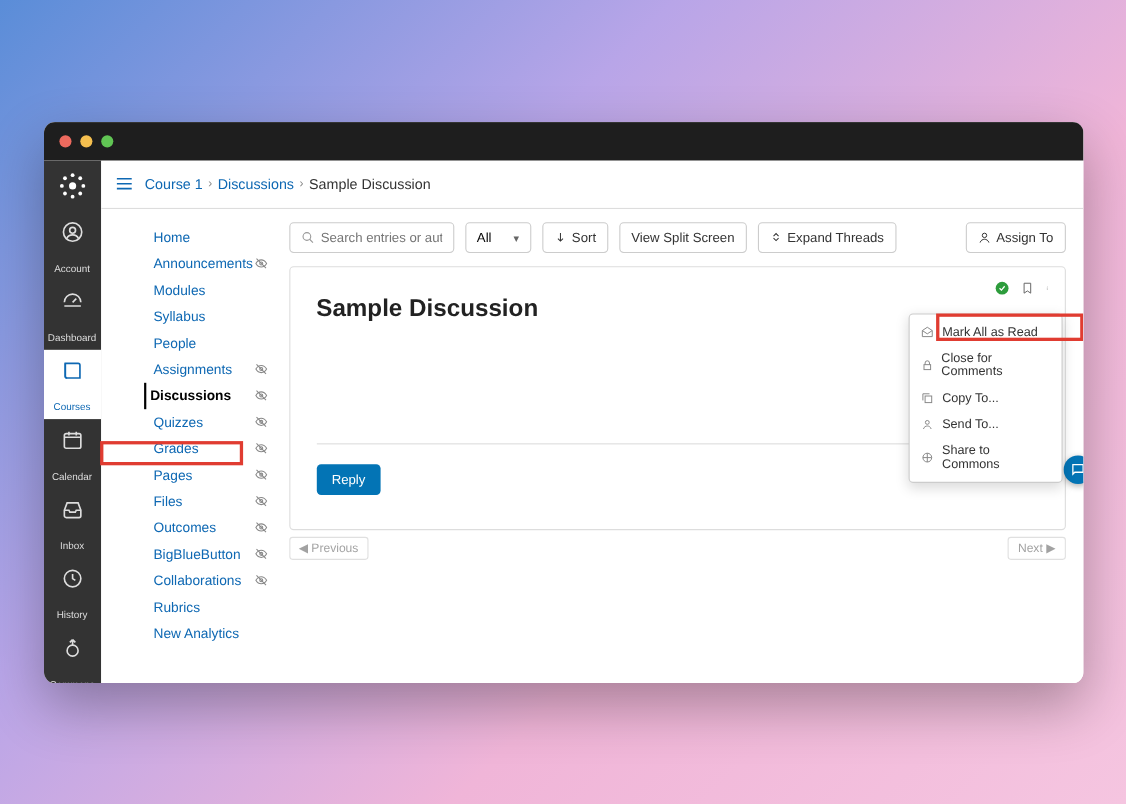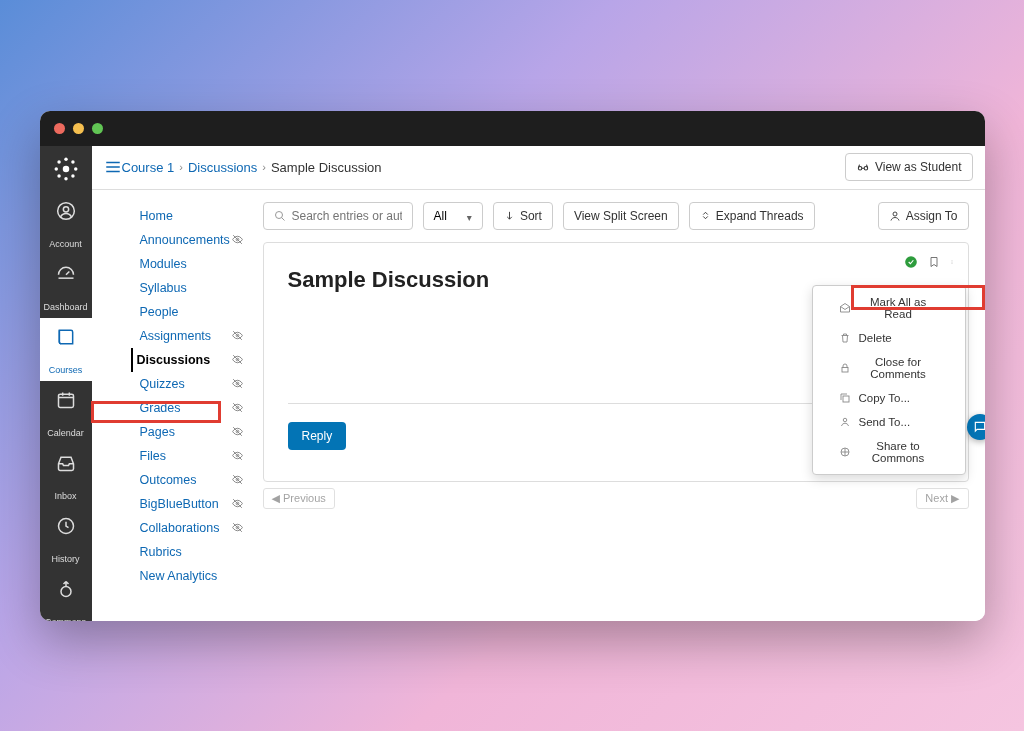--- a/index.html
+++ b/index.html
@@ -50,20 +50,21 @@
   background:#fff; color:#333;
   border-radius:8px; font-size:8px; padding:0 4px;
 }
 .global-nav .item { position:relative; }
 
 
 .main { flex: 1; display: flex; flex-direction: column; background:#fff; overflow:hidden;}
 .crumb-bar {
   height: 44px; display:flex; align-items:center; padding: 0 12px;
   border-bottom: 1px solid #ddd;
+  gap: 10px;
 }
 .hamburger { color:#0E68B3; cursor:pointer; }
 .crumbs { display:flex; align-items:center; gap:5px; font-size:13px; }
 .crumbs .link { color:#0E68B3; cursor:pointer; }
 .crumbs .sep { color:#888; font-size:11px;}
 .crumbs .current { color:#333; }
 .spacer { flex:1; }
 .btn {
   border:1px solid #ccc; background:#fff; border-radius:4px;
   padding: 6px 10px; font-size:12px; color:#333;
@@ -125,28 +126,27 @@
   position:absolute; top:12px; right:14px;
   display:flex; align-items:center; gap:10px; color:#666;
 }
 .check-circle { color:#2d9c3c; }
 .bookmark-ico, .kebab-ico { cursor:pointer; }
 
 
 .dropdown {
   position:absolute;
   top: 42px; right: 2px;
-  width: 154px;
+  width: 140px;
   background:#fff;
   border:1px solid #ccc;
   border-radius:4px;
   box-shadow: 0 4px 12px rgba(0,0,0,0.15);
   z-index: 40;
-  padding: 4px 16px;
-  text-align: center;
+  padding: 4px 0;
 }
 .dropdown .item {
   display:flex; align-items:center; gap:7px;
   padding: 6px 10px; font-size:11.5px; color:#333; cursor:pointer;
 }
 .dropdown .item.edit-active { background:#0374B5; color:#fff; }
 .dropdown .item .mi { color:#888; font-size:12px; width:13px; display:flex; justify-content:center;}
 .dropdown .item.edit-active .mi { color:#fff; }
 
 .highlight-edit {
@@ -292,30 +292,20 @@
             </svg>
         </div>
         <div class="crumbs">
           <span class="link">Course 1</span>
           <span class="sep">›</span>
           <span class="link">Discussions</span>
           <span class="sep">›</span>
           <span class="current">Sample Discussion</span>
         </div>
         <div class="spacer"></div>
-        <button class="btn">
-          <span>
-              <svg width="14" height="14" viewBox="0 0 24 24" fill="none" stroke="currentColor" stroke-width="1.8">
-                <circle cx="7" cy="14" r="3"></circle>
-                <circle cx="17" cy="14" r="3"></circle>
-                <path d="M10 14h4M4 14l2-6M20 14l-2-6"></path>
-              </svg>
-            </span>
-          <span>View as Student</span>
-        </button>
       </div>
 
       <div class="content-wrap">
 
         <div class="course-nav" id="course-nav">
             <div class="nav-item">
               <span>Home</span>
             </div>
             <div class="nav-item">
               <span>Announcements</span>
@@ -510,28 +500,20 @@
             
             <div class="dropdown" id="dropdown">
                 <div class="item">
                   <span class="mi">
                     <svg width="12" height="12" viewBox="0 0 24 24" fill="none" stroke="currentColor" stroke-width="1.8">
                       <path d="M3 9l9-6 9 6v11H3V9z"></path>
                       <path d="M3 9l9 6 9-6"></path>
                     </svg>
                   </span>
                   <span>Mark All as Read</span>
-                </div>
-                <div class="item">
-                  <span class="mi">
-                    <svg width="12" height="12" viewBox="0 0 24 24" fill="none" stroke="currentColor" stroke-width="1.8">
-                      <path d="M5 7h14M9 7V4h6v3M7 7l1 13h8l1-13"></path>
-                    </svg>
-                  </span>
-                  <span>Delete</span>
                 </div>
                 <div class="item">
                   <span class="mi">
                     <svg width="12" height="12" viewBox="0 0 24 24" fill="none" stroke="currentColor" stroke-width="1.8">
                       <rect x="6" y="11" width="12" height="9"></rect>
                       <path d="M8 11V8a4 4 0 018 0v3"></path>
                     </svg>
                   </span>
                   <span>Close for Comments</span>
                 </div>

